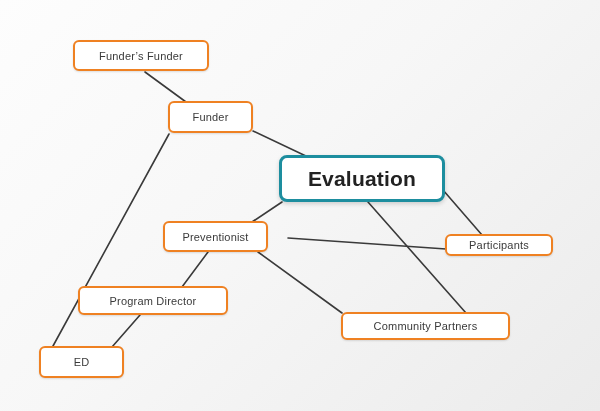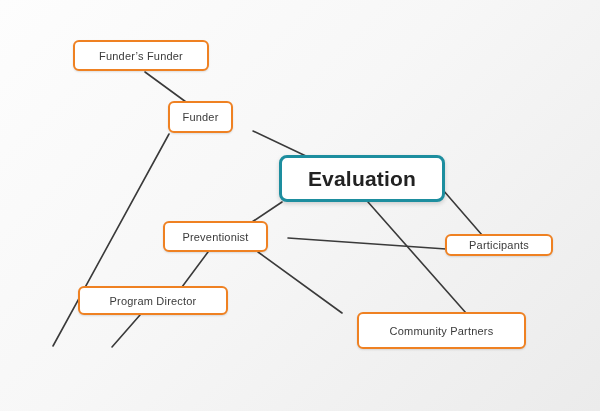--- a/index.html
+++ b/index.html
@@ -38,26 +38,26 @@
   }
   .node.highlight {
     border: 3px solid var(--teal, #1d8e9f);
     border-radius: 8px;
     font-size: 21px;
     color: #222222;
     box-shadow: 0 2px 4px rgba(0,0,0,0.16);
   }
   
   .n-funders-funder     { left: 73px;  top: 40px;  width: 136px; height: 31px; }
-  .n-funder             { left: 168px; top: 101px; width: 65px;  height: 32px; }
+  .n-funder             { left: 168px; top: 101px; width: 85px;  height: 32px; }
   .n-evaluation         { left: 279px; top: 155px; width: 166px; height: 47px; font-weight: bold; }
   .n-preventionist      { left: 163px; top: 221px; width: 105px; height: 31px; }
   .n-participants       { left: 445px; top: 234px; width: 108px; height: 22px; }
   .n-program-director   { left: 78px;  top: 286px; width: 150px; height: 29px; text-align: center; }
-  .n-community-partners { left: 357px; top: 312px; width: 169px; height: 37px; }
+  .n-community-partners { left: 341px; top: 312px; width: 169px; height: 28px; }
   .n-ed                 { left: 39px;  top: 346px; width: 85px;  height: 32px; }
 </style>
 </head>
 <body>
 
 <div class="canvas">
 
   <svg class="edge-layer" viewBox="0 0 600 411" xmlns="http://www.w3.org/2000/svg">
       <line x1="145" y1="72" x2="186" y2="102" stroke="#3a3a3a" stroke-width="1.6" stroke-linecap="round"></line>
       <line x1="253" y1="131" x2="308" y2="157" stroke="#3a3a3a" stroke-width="1.6" stroke-linecap="round"></line>
@@ -92,14 +92,17 @@
   </div>
 
   <div class="node n-program-director">
     <span>Program Director</span>
   </div>
 
   <div class="node n-community-partners">
     <span>Community Partners</span>
   </div>
 
+  <div class="node n-ed">
+    <span>ED</span>
+  </div>
 
 </div>
 
 </body></html>

